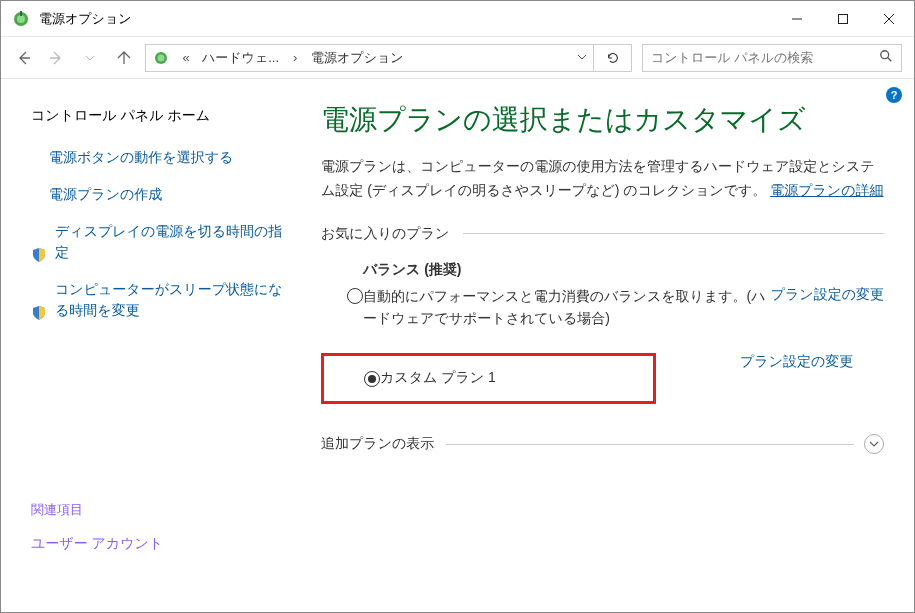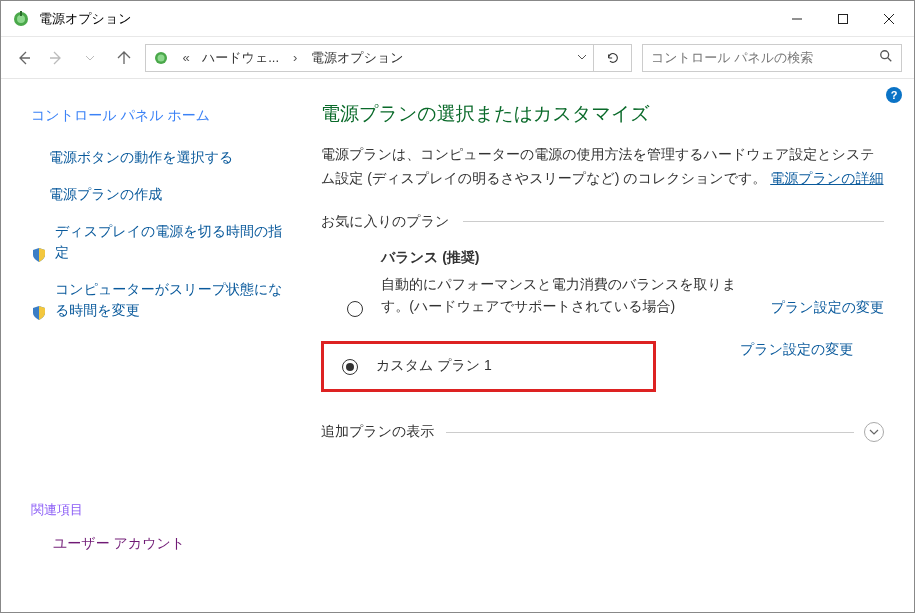--- a/index.html
+++ b/index.html
@@ -87,71 +87,71 @@
       width: 16px; height: 16px; border-radius: 50%;
       background: #0a73c6; color: #fff; font-size: 11px; font-weight: bold;
       display:flex;align-items:center;justify-content:center;
     }
     
     .sidebar {
       width: 310px;
       padding: 28px 20px 20px 30px;
       font-size: 14px;
     }
-    .sidebar .home-link { color: #3b82f6; margin-bottom: 22px; }
+    .sidebar .home-link { color: #000000; margin-bottom: 22px; }
     .sidebar .nav-item {
       display: flex; align-items: flex-end; gap: 8px;
       color: #0a5a9c; margin-bottom: 16px; line-height: 1.5;
       padding-left: 18px;
     }
     .sidebar .nav-item.with-icon { padding-left: 0; }
     .sidebar .nav-item .nav-icon {
       width: 16px; height: 16px; flex-shrink: 0; margin-top: 2px;
       display:flex;align-items:center;justify-content:center;
     }
     .sidebar .related-head {
       color: #8b5cf6; font-size: 13px; margin-top: 180px; margin-bottom: 14px;
     }
-    .sidebar .related-item { color: #701a75; padding-left: 0; margin-left: 22px;}
+    .sidebar .related-item { color: #8b5cf6; padding-left: 0;}
     
     .main {
       flex: 1;
       padding: 22px 30px 20px 10px;
       font-size: 14px;
       color: #333;
     }
     .main h1 {
-      color: #0a6a2a; font-size: 19px; font-weight: normal; margin-bottom: 16px;
+      color: #0a6a2a; font-size: 28px; font-weight: normal; margin-bottom: 16px;
     }
     .main .desc { line-height: 1.7; margin-bottom: 22px; }
     .main .desc a { color: #0a5a9c; text-decoration: underline; }
     .fieldset-label {
       display: flex; align-items: center; gap: 14px; margin-bottom: 14px;
     }
     .fieldset-label .line {
       flex: 1; height: 1px; background: #ccc;
     }
     .plan-row {
-      display: flex; align-items: flex-end; gap: 18px;
+      display: flex; align-items: center; gap: 0;
       padding: 4px 0 6px 26px;
     }
     .plan-row .radio {
       width: 16px; height: 16px; border: 1.5px solid #333; border-radius: 50%;
       margin-top: 3px; flex-shrink: 0; position: relative;
     }
     .plan-row .radio.checked::after {
       content: ""; position: absolute; top: 3px; left: 3px;
       width: 8px; height: 8px; border-radius: 50%; background: #333;
     }
     .plan-row .plan-info { flex: 1; }
     .plan-row .plan-name { font-weight: bold; margin-bottom: 6px; }
     .plan-row .plan-desc { line-height: 1.6; }
     .plan-row .change-link { color: #0a5a9c; white-space: nowrap; }
     .highlight-box {
-      border: 3px solid #d22; padding: 8px 0 8px 18px; margin: 18px 0 20px 0;
+      border: 3px solid #d22; padding: 8px 0 8px 40px; margin: 18px 0 20px 0;
       width: 335px;
     }
     .highlight-box .plan-row { padding-left: 0; }
     .highlight-row { display: flex; align-items: flex-start; gap: 14px;}
     .highlight-row .change-link { color: #0a5a9c; white-space: nowrap; margin-left: 70px; margin-top: 18px;}
     .expand-row {
       display: flex; align-items: center; margin-top: 10px;
     }
     .expand-row .line { flex: 1; height: 1px; background: #ccc; margin-left: 12px; margin-right: 10px;}
     .expand-row .expand-btn {

